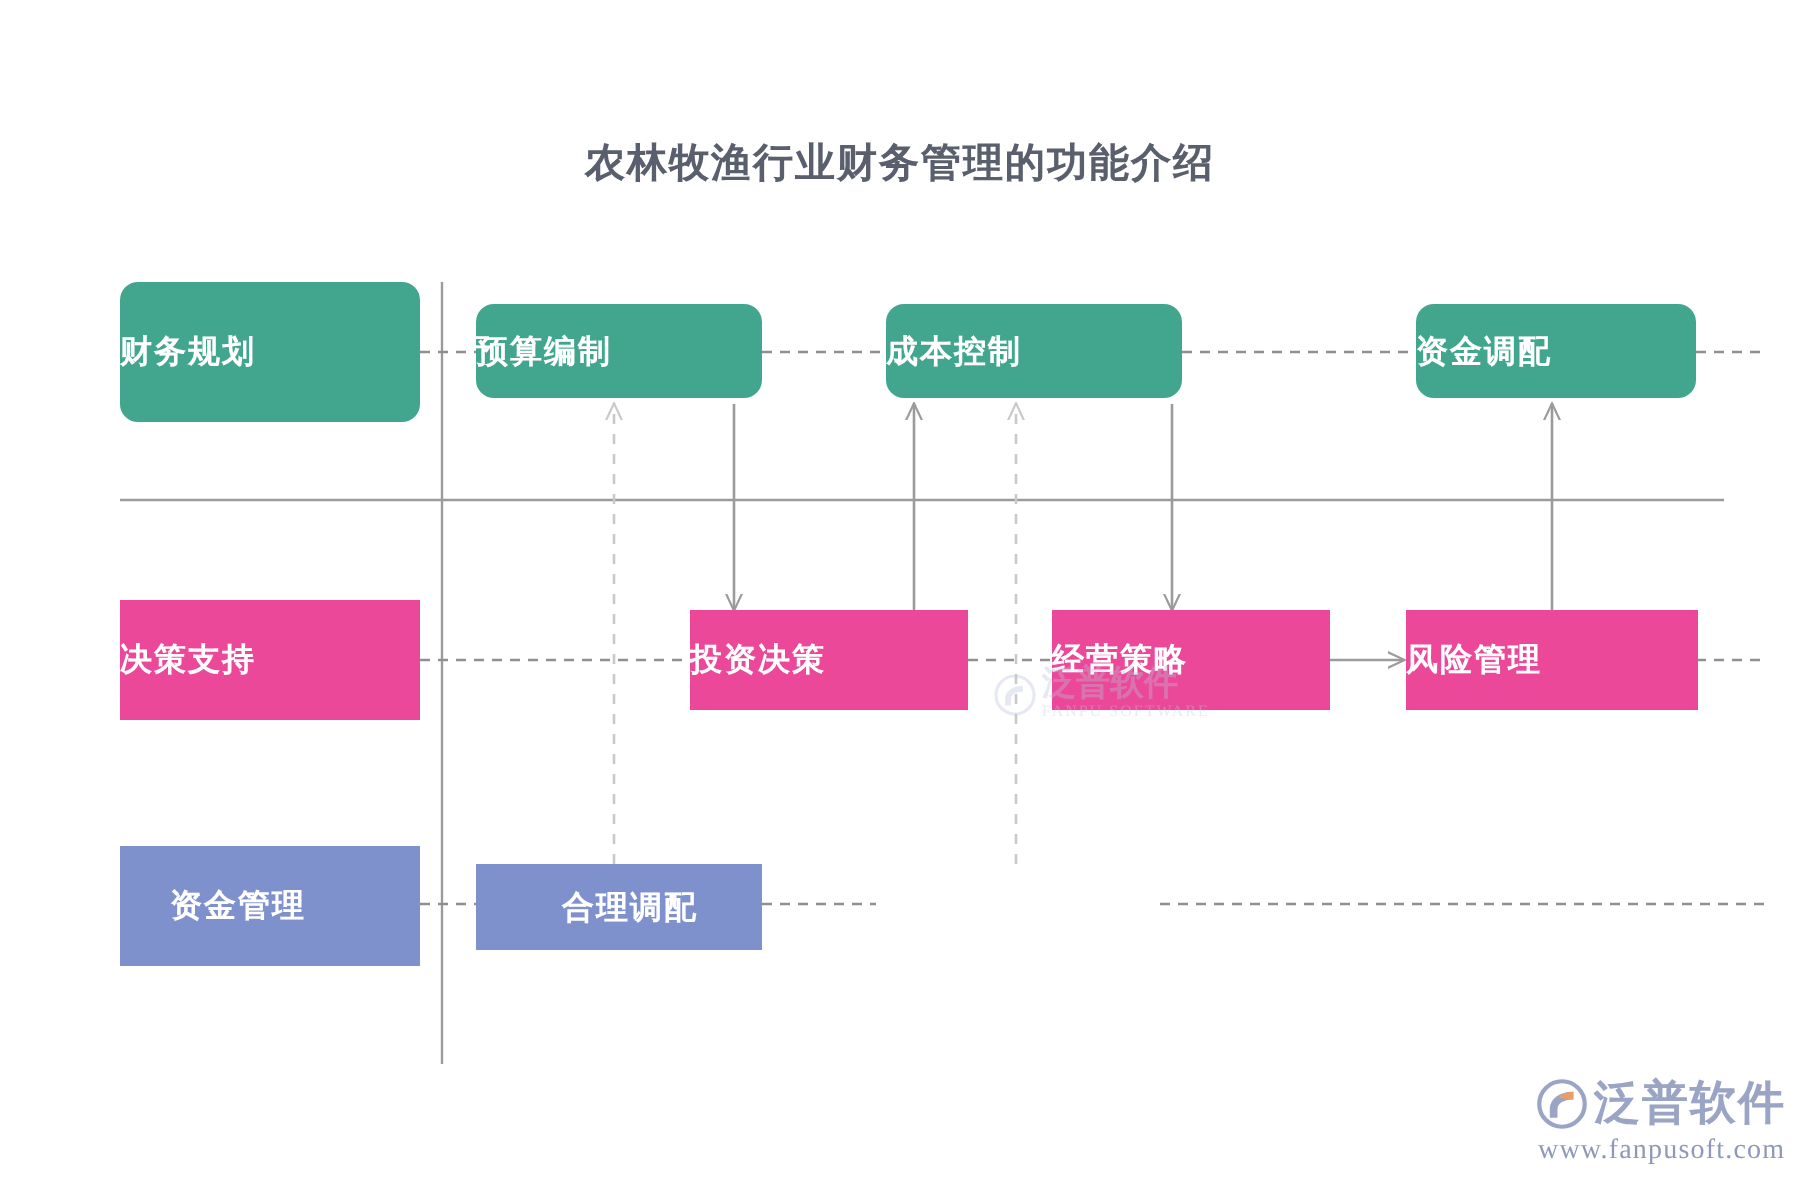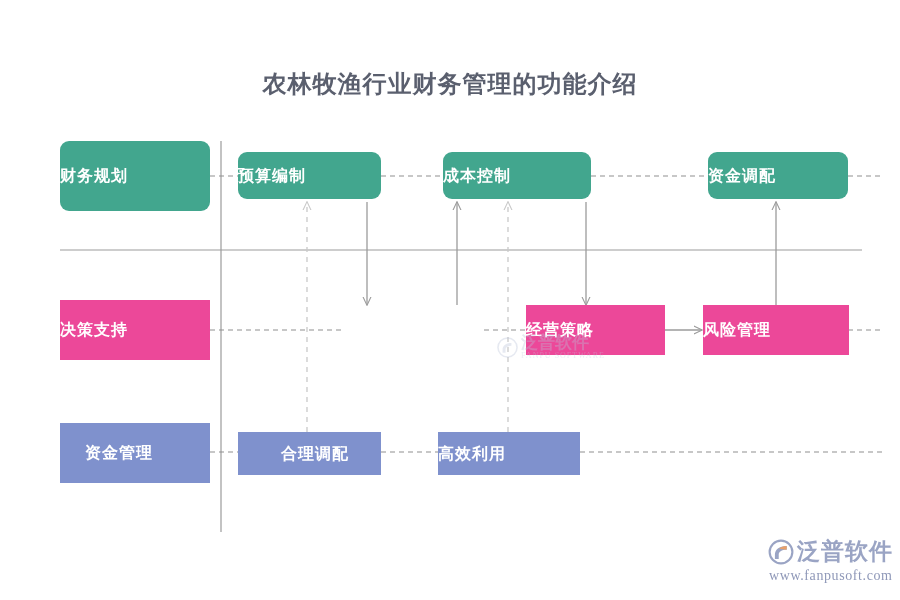--- a/index.html
+++ b/index.html
@@ -27,21 +27,21 @@
     height: 600px;
   }
   .title {
     position: absolute;
     left: 0;
     top: 68px;
     width: 900px;
     text-align: center;
     font-family: "DejaVu Serif", "Liberation Serif", serif;
     font-weight: 700;
-    font-size: 24px;
+    font-size: 20px;
     color: #5a5f6e;
     letter-spacing: 1px;
     white-space: nowrap;
   }
   .node {
     position: absolute;
     display: flex;
     align-items: center;
     justify-content: flex-start;
     color: #ffffff;
@@ -178,35 +178,35 @@
   <div class="node green" style="left:443px; top:152px; width:148px; height:47px;">
     <span>成本控制</span>
   </div>
   <div class="node green" style="left:708px; top:152px; width:140px; height:47px;">
     <span>资金调配</span>
   </div>
 
   <div class="node blue" style="left:60px; top:300px; width:150px; height:60px;">
     <span>决策支持</span>
   </div>
+  <div class="node blue" style="left:345px; top:305px; width:139px; height:50px;">
+    <span>投资决策</span>
+  </div>
   <div class="node blue" style="left:526px; top:305px; width:139px; height:50px;">
     <span>经营策略</span>
   </div>
   <div class="node blue" style="left:703px; top:305px; width:146px; height:50px;">
     <span>风险管理</span>
   </div>
 
   <div class="node purple" style="left:60px; top:423px; width:150px; height:60px;padding-left:25px;">
     <span>资金管理</span>
   </div>
   <div class="node purple" style="left:238px; top:432px; width:143px; height:43px;padding-left:43px;">
     <span>合理调配</span>
-  </div>
-  <div class="node purple" style="left:438px; top:432px; width:142px; height:43px;">
-    <span>高效利用</span>
   </div>
 
   <div class="watermark">
     <svg class="wm-mark" viewBox="0 0 32 32">
       <path d="M16 1.5 A14.5 14.5 0 1 0 16 30.5 A14.5 14.5 0 1 0 16 1.5 Z" fill="none" stroke="#b9c2d8" stroke-width="2.4"></path>
       <path d="M22 9 C13 9 8.5 14 8.5 19 L8.5 24 L13 24 L13 19 C13 16 16 13.5 22 13.5 Z" fill="#b9c2d8"></path>
     </svg>
     <div class="wm-stack">
       <div class="wm-text">泛普软件</div>
       <div class="wm-url">FANPU SOFTWARE</div>

